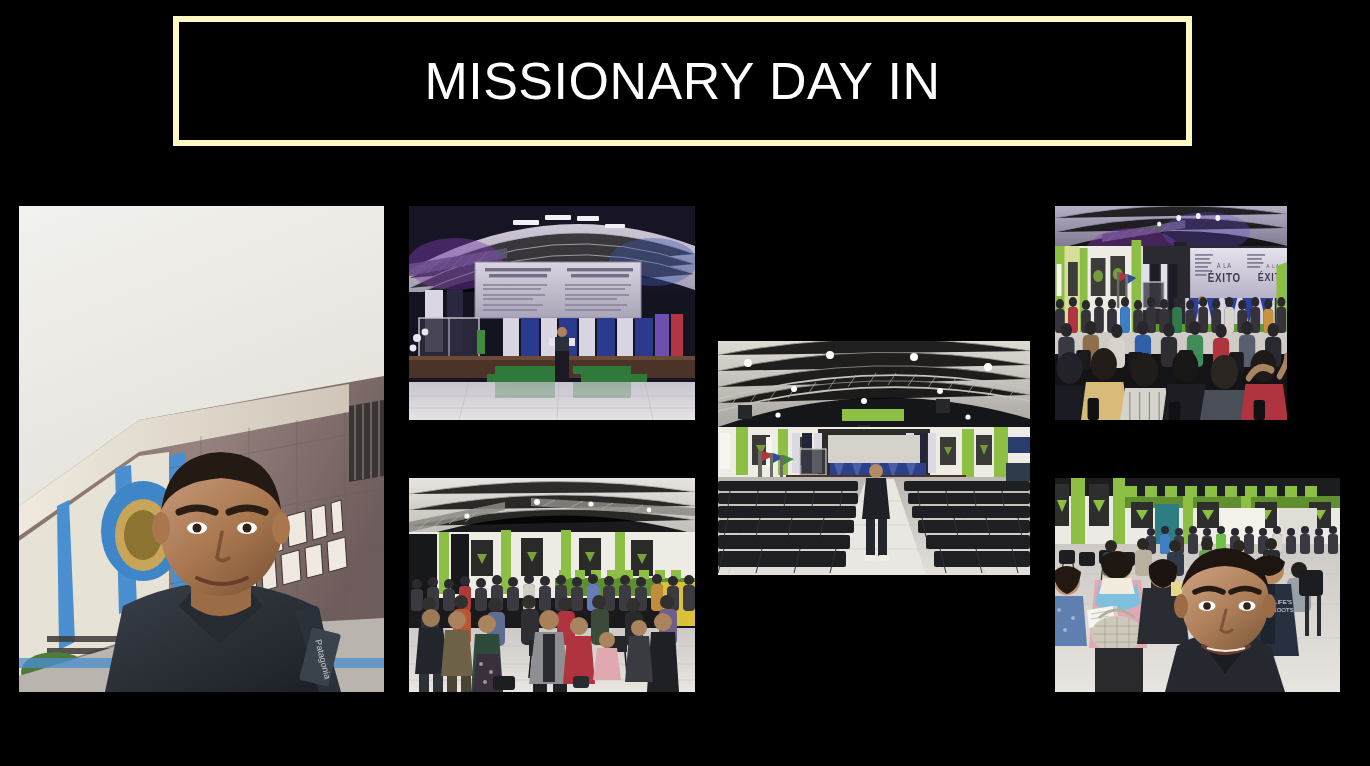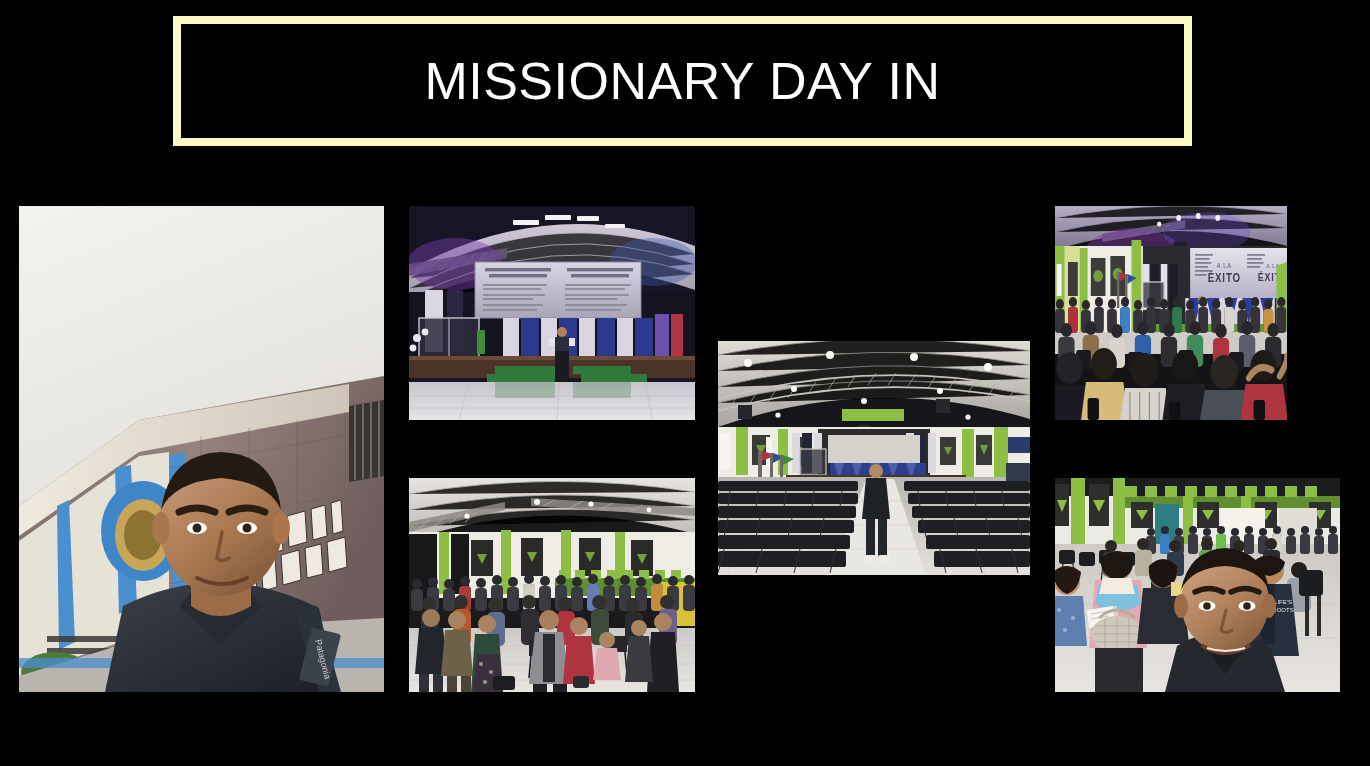--- a/index.html
+++ b/index.html
@@ -25,21 +25,21 @@
     background: #000000;
   }
 
   
   .title-box {
     position: absolute;
     left: 173px;
     top: 16px;
     width: 1019px;
     height: 130px;
-    border: 8px solid #fef9c3;
+    border: 6px solid #fef9c3;
     background: #000000;
     display: flex;
     flex-direction: column;
     align-items: center;
     justify-content: center;
   }
   .title-line {
     color: #ffffff;
     font-family: "Liberation Sans", sans-serif;
     font-size: 52px;

